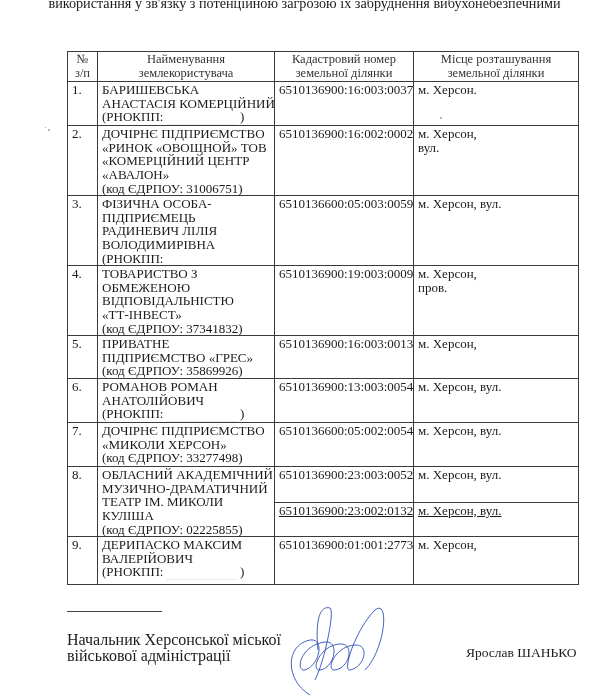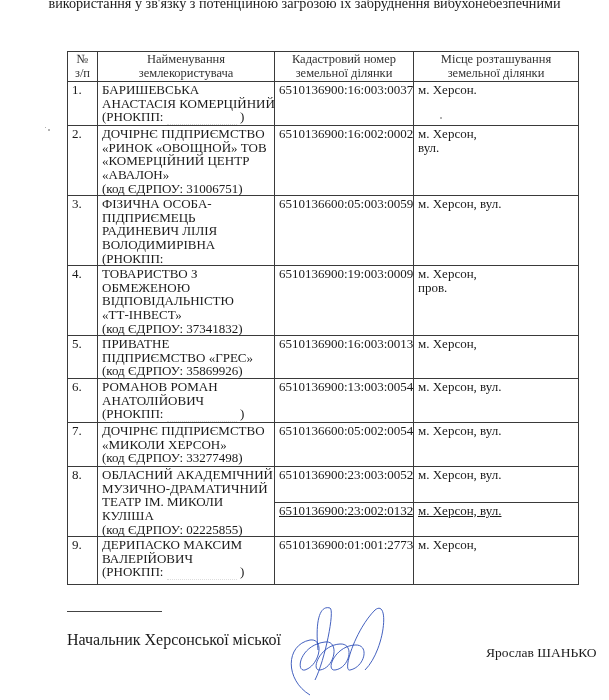--- a/index.html
+++ b/index.html
@@ -28,21 +28,21 @@
   .col-cad { width: 139px; }
   .col-loc { width: 165px; }
   .name-line { display: block; white-space: nowrap; }
   .redact { display: inline-block; width: 70px; color: transparent; border-bottom: 1px dotted #ddd; }
   .addr-line { display: block; }
   .stray { position: absolute; width: 2px; height: 2px; background: #999; border-radius: 1px; }
   .footer-rule { position: absolute; left: 67px; top: 611px; width: 95px; border-top: 1px solid #444; }
   .sig-title {
     position: absolute; left: 67px; top: 632px; font-size: 16px; line-height: 16px;
   }
-  .sig-name { position: absolute; left: 486px; top: 645px; font-size: 13.5px; }
+  .sig-name { position: absolute; left: 466px; top: 645px; font-size: 13.5px; }
   .signature { position: absolute; left: 280px; top: 600px; }
 </style>
 </head>
 <body>
 
 <div class="heading">
   <div>використання у зв'язку з потенційною загрозою їх забруднення вибухонебезпечними</div>
 </div>
 
 <span class="stray" style="left:48px;top:129px"></span>
@@ -200,18 +200,19 @@
         <td>
           <span class="addr-line">м. Херсон,</span>
         </td>
       </tr>
     </tbody>
 </table>
 
 <div class="footer-rule"></div>
 <div class="sig-title">
   <div>Начальник Херсонської міської</div>
+  <div>військової адміністрації</div>
 </div>
 
 <svg class="signature" width="120" height="100" viewBox="0 0 120 100">
   <path id="sigpath" fill="none" stroke-width="0.9" d="M30 95 C 5 80, 5 45, 30 40 C 45 38, 40 65, 25 70 C 15 72, 20 45, 45 42 C 60 40, 55 68, 40 70 C 30 71, 40 45, 60 44 C 75 43, 70 68, 55 70 C 45 71, 55 46, 75 45 C 90 44, 85 67, 70 70 C 62 72, 75 30, 95 10 C 110 -2, 105 50, 85 70 M 38 50 C 35 20, 40 5, 50 8 C 55 10, 45 60, 35 80" stroke="#2f4fb8"></path>
 </svg>
 <div class="sig-name">Ярослав ШАНЬКО</div>
 
 </body></html>

